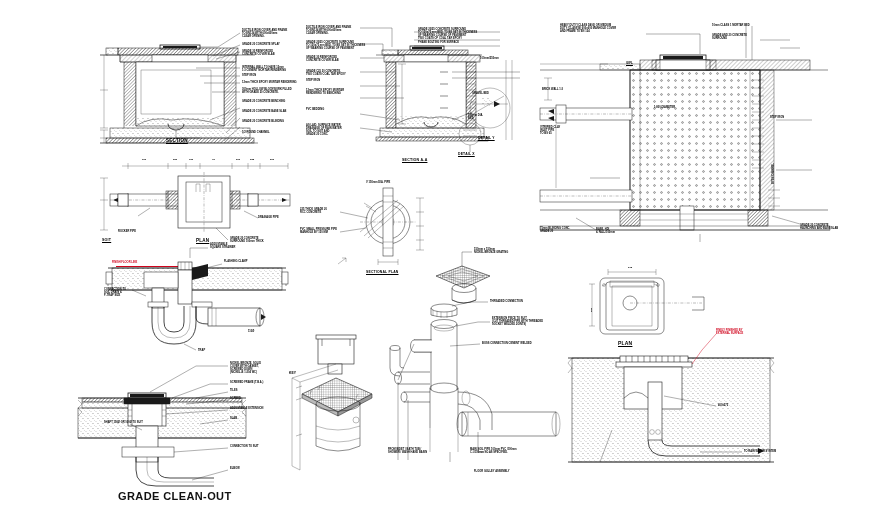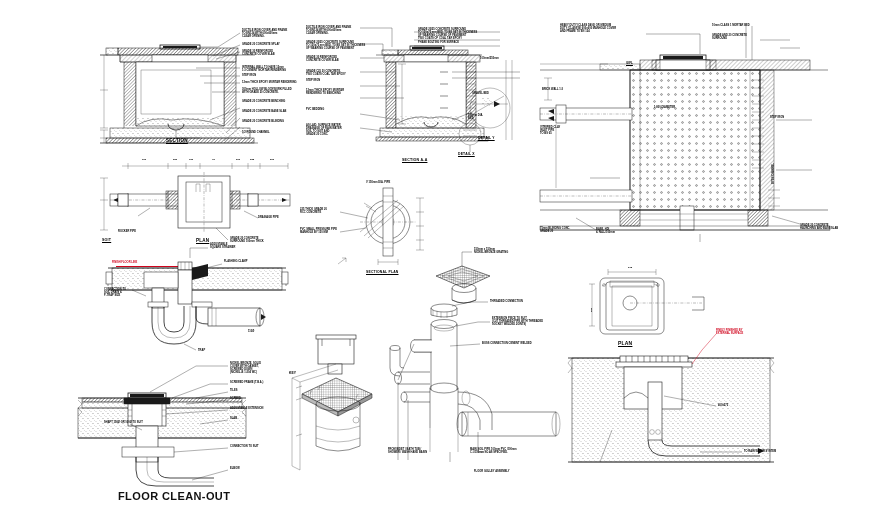--- a/index.html
+++ b/index.html
@@ -610,21 +610,21 @@
 (NICKEL-B 1:204 WC)</div>
 <div class="lbl" style="left:230px;top:381px;">SCREWED FRAME (T.B.A.)</div>
 <div class="lbl" style="left:230px;top:389px;">TILES</div>
 <div class="lbl" style="left:230px;top:397px;">SCREED</div>
 <div class="lbl" style="left:230px;top:407px;">ADJUSTABLE EXTENSION</div>
 <div class="lbl" style="left:230px;top:417px;">SLAB</div>
 <div class="lbl" style="left:230px;top:445px;">CONNECTION TO SUIT</div>
 <div class="lbl" style="left:230px;top:467px;">ELBOW</div>
 <div class="lbl" style="left:104px;top:421px;">SHAFT 150Ø OR 100Ø TO SUIT</div>
 
-<div class="bigttl" style="left:118px;top:490px;">FLOOR CLEAN-OUT</div>
+<div class="bigttl" style="left:118px;top:490px;">GRADE CLEAN-OUT</div>
 
 <div class="lbl" style="left:474px;top:248px;">150mm x 150mm
 NICKEL BRONZE GRATING</div>
 
 <div class="lbl" style="left:490px;top:300px;">THREADED CONNECTION</div>
 <div class="lbl" style="left:492px;top:317px;">EXTENSION PIECE TO SUIT
 (CUT THREADED PIPE WITH THREADED
 SOCKET WELDED JOINTS)</div>
 <div class="lbl" style="left:482px;top:342px;">BOSS CONNECTION CEMENT WELDED</div>
 <div class="lbl" style="left:388px;top:448px;">FROM BIDET / BATH TUB /

